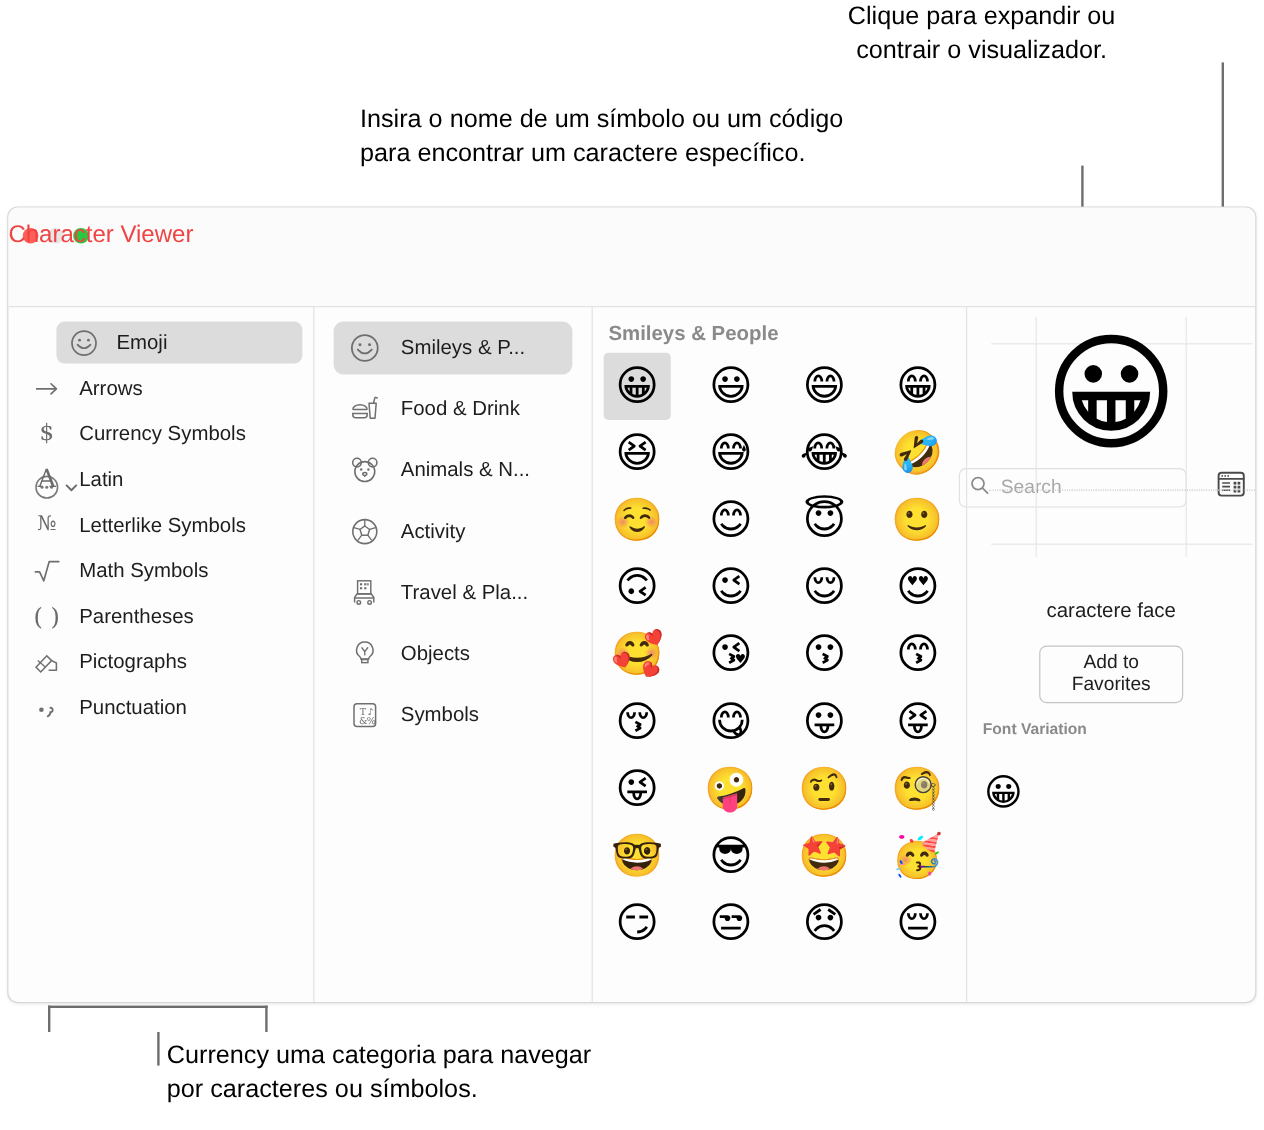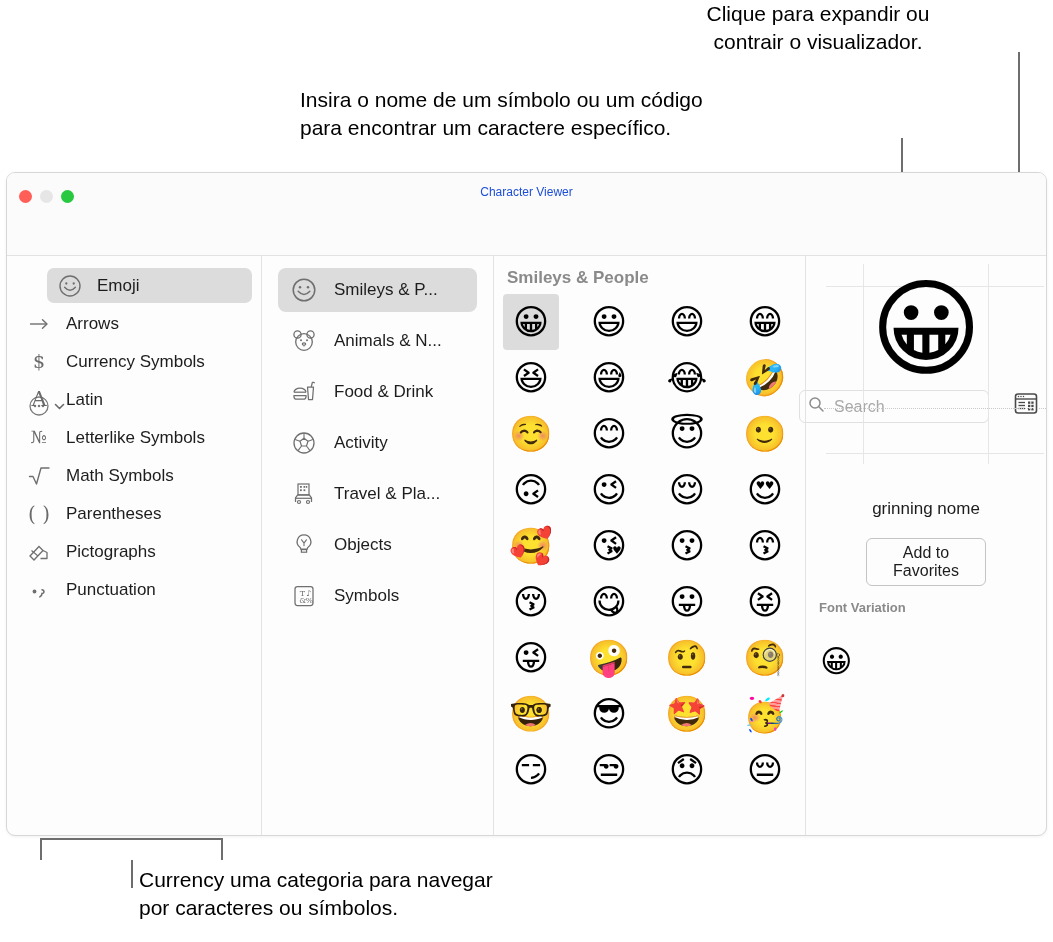--- a/index.html
+++ b/index.html
@@ -52,22 +52,21 @@
   .traffic {
     position: absolute; top: 17px;
     width: 13px; height: 13px; border-radius: 50%;
   }
   .traffic.red   { left: 12px; background: #ff5f57; }
   .traffic.amber { left: 33px; background: #e6e6e6; }
   .traffic.green { left: 54px; background: #28c840; }
 
   #window-title {
     position: absolute; top: 12px; left: 0; width: 100%;
-    text-align: center;
-    font-size: 12px; color: #1d4ed8;
+    font-size: 20px; color: #ef4444;
   }
 
   #actions-menu {
     position: absolute; left: 21px; top: 222px;
     display: flex; align-items: center; gap: 3px;
     cursor: default;
   }
 
   #search-field {
     position: absolute; left: 792px; top: 217px;
@@ -391,43 +390,43 @@
                 <circle cx="9.3" cy="10.5" r="1.15" fill="#6f6f6f"></circle>
                 <circle cx="16.7" cy="10.5" r="1.15" fill="#6f6f6f"></circle>
                 <path d="M7.6 14.2 Q13 20.2 18.4 14.2" fill="none" stroke="#6f6f6f" stroke-width="1.4" stroke-linecap="round"></path>
               </svg>
             </span>
             <span class="sub-label">Smileys &amp; P...</span>
           </div>
           <div class="sub-row">
             <span class="sub-icon">
               <svg width="28" height="28" viewBox="0 0 28 28">
+                <path d="M4 17.5 h12 v1.2 a2.5 2.5 0 0 1 -2.5 2.5 H6.5 A2.5 2.5 0 0 1 4 18.7 Z" fill="none" stroke="#6f6f6f" stroke-width="1.25"></path>
+                <path d="M4 14.2 h12" stroke="#6f6f6f" stroke-width="1.25"></path>
+                <path d="M4 14.2 a6 4 0 0 1 12 0" fill="none" stroke="#6f6f6f" stroke-width="1.25"></path>
+                <path d="M17.5 9 h6 l-1 12.5 h-4 Z" fill="none" stroke="#6f6f6f" stroke-width="1.25" stroke-linejoin="round"></path>
+                <line x1="21.2" y1="9" x2="22.5" y2="4" stroke="#6f6f6f" stroke-width="1.2"></line>
+                <path d="M22.5 4 l2.3 0.9" stroke="#6f6f6f" stroke-width="1.2"></path>
+              </svg>
+            </span>
+            <span class="sub-label">Food &amp; Drink</span>
+          </div>
+          <div class="sub-row">
+            <span class="sub-icon">
+              <svg width="28" height="28" viewBox="0 0 28 28">
                 <circle cx="7.5" cy="7.5" r="3.6" fill="none" stroke="#6f6f6f" stroke-width="1.3"></circle>
                 <circle cx="20.5" cy="7.5" r="3.6" fill="none" stroke="#6f6f6f" stroke-width="1.3"></circle>
                 <circle cx="14" cy="15" r="8.3" fill="none" stroke="#6f6f6f" stroke-width="1.3"></circle>
                 <circle cx="11" cy="13.3" r="1" fill="#6f6f6f"></circle>
                 <circle cx="17" cy="13.3" r="1" fill="#6f6f6f"></circle>
                 <ellipse cx="14" cy="17" rx="1.7" ry="1.2" fill="none" stroke="#6f6f6f" stroke-width="1.2"></ellipse>
                 <path d="M14 18.2 V19.6" stroke="#6f6f6f" stroke-width="1.1"></path>
               </svg>
             </span>
             <span class="sub-label">Animals &amp; N...</span>
-          </div>
-          <div class="sub-row">
-            <span class="sub-icon">
-              <svg width="28" height="28" viewBox="0 0 28 28">
-                <path d="M4 17.5 h12 v1.2 a2.5 2.5 0 0 1 -2.5 2.5 H6.5 A2.5 2.5 0 0 1 4 18.7 Z" fill="none" stroke="#6f6f6f" stroke-width="1.25"></path>
-                <path d="M4 14.2 h12" stroke="#6f6f6f" stroke-width="1.25"></path>
-                <path d="M4 14.2 a6 4 0 0 1 12 0" fill="none" stroke="#6f6f6f" stroke-width="1.25"></path>
-                <path d="M17.5 9 h6 l-1 12.5 h-4 Z" fill="none" stroke="#6f6f6f" stroke-width="1.25" stroke-linejoin="round"></path>
-                <line x1="21.2" y1="9" x2="22.5" y2="4" stroke="#6f6f6f" stroke-width="1.2"></line>
-                <path d="M22.5 4 l2.3 0.9" stroke="#6f6f6f" stroke-width="1.2"></path>
-              </svg>
-            </span>
-            <span class="sub-label">Food &amp; Drink</span>
           </div>
           <div class="sub-row">
             <span class="sub-icon">
               <svg width="28" height="28" viewBox="0 0 28 28">
                 <circle cx="14" cy="14" r="10" fill="none" stroke="#6f6f6f" stroke-width="1.3"></circle>
                 <polygon points="14,9.3 18,12.2 16.5,17 11.5,17 10,12.2" fill="none" stroke="#6f6f6f" stroke-width="1.2"></polygon>
                 <g stroke="#6f6f6f" stroke-width="1.1">
                   <line x1="14" y1="9.3" x2="14" y2="4.2"></line>
                   <line x1="18" y1="12.2" x2="23" y2="10.6"></line>
                   <line x1="16.5" y1="17" x2="19.8" y2="21.3"></line>
@@ -525,21 +524,21 @@
 
       <div class="col-preview">
         <div id="preview-grid">
           <div class="pg-line pg-v" style="left:57px;"></div>
           <div class="pg-line pg-v" style="left:182px;"></div>
           <div class="pg-line pg-h" style="top:30px;"></div>
           <div class="pg-line pg-h" style="top:197px;"></div>
           <div class="pg-dotted" style="top:152px;"></div>
           <div id="preview-char">😀</div>
         </div>
-        <div id="preview-name">grinning nome</div>
+        <div id="preview-name">caractere face</div>
         <button id="fav-btn">Add to Favorites</button>
         <div id="font-var-title">Font Variation</div>
         <div id="font-var-list">
             <div class="font-var-cell">😀</div>
           </div>
       </div>
 
     </div>
   </div>
 </div>

